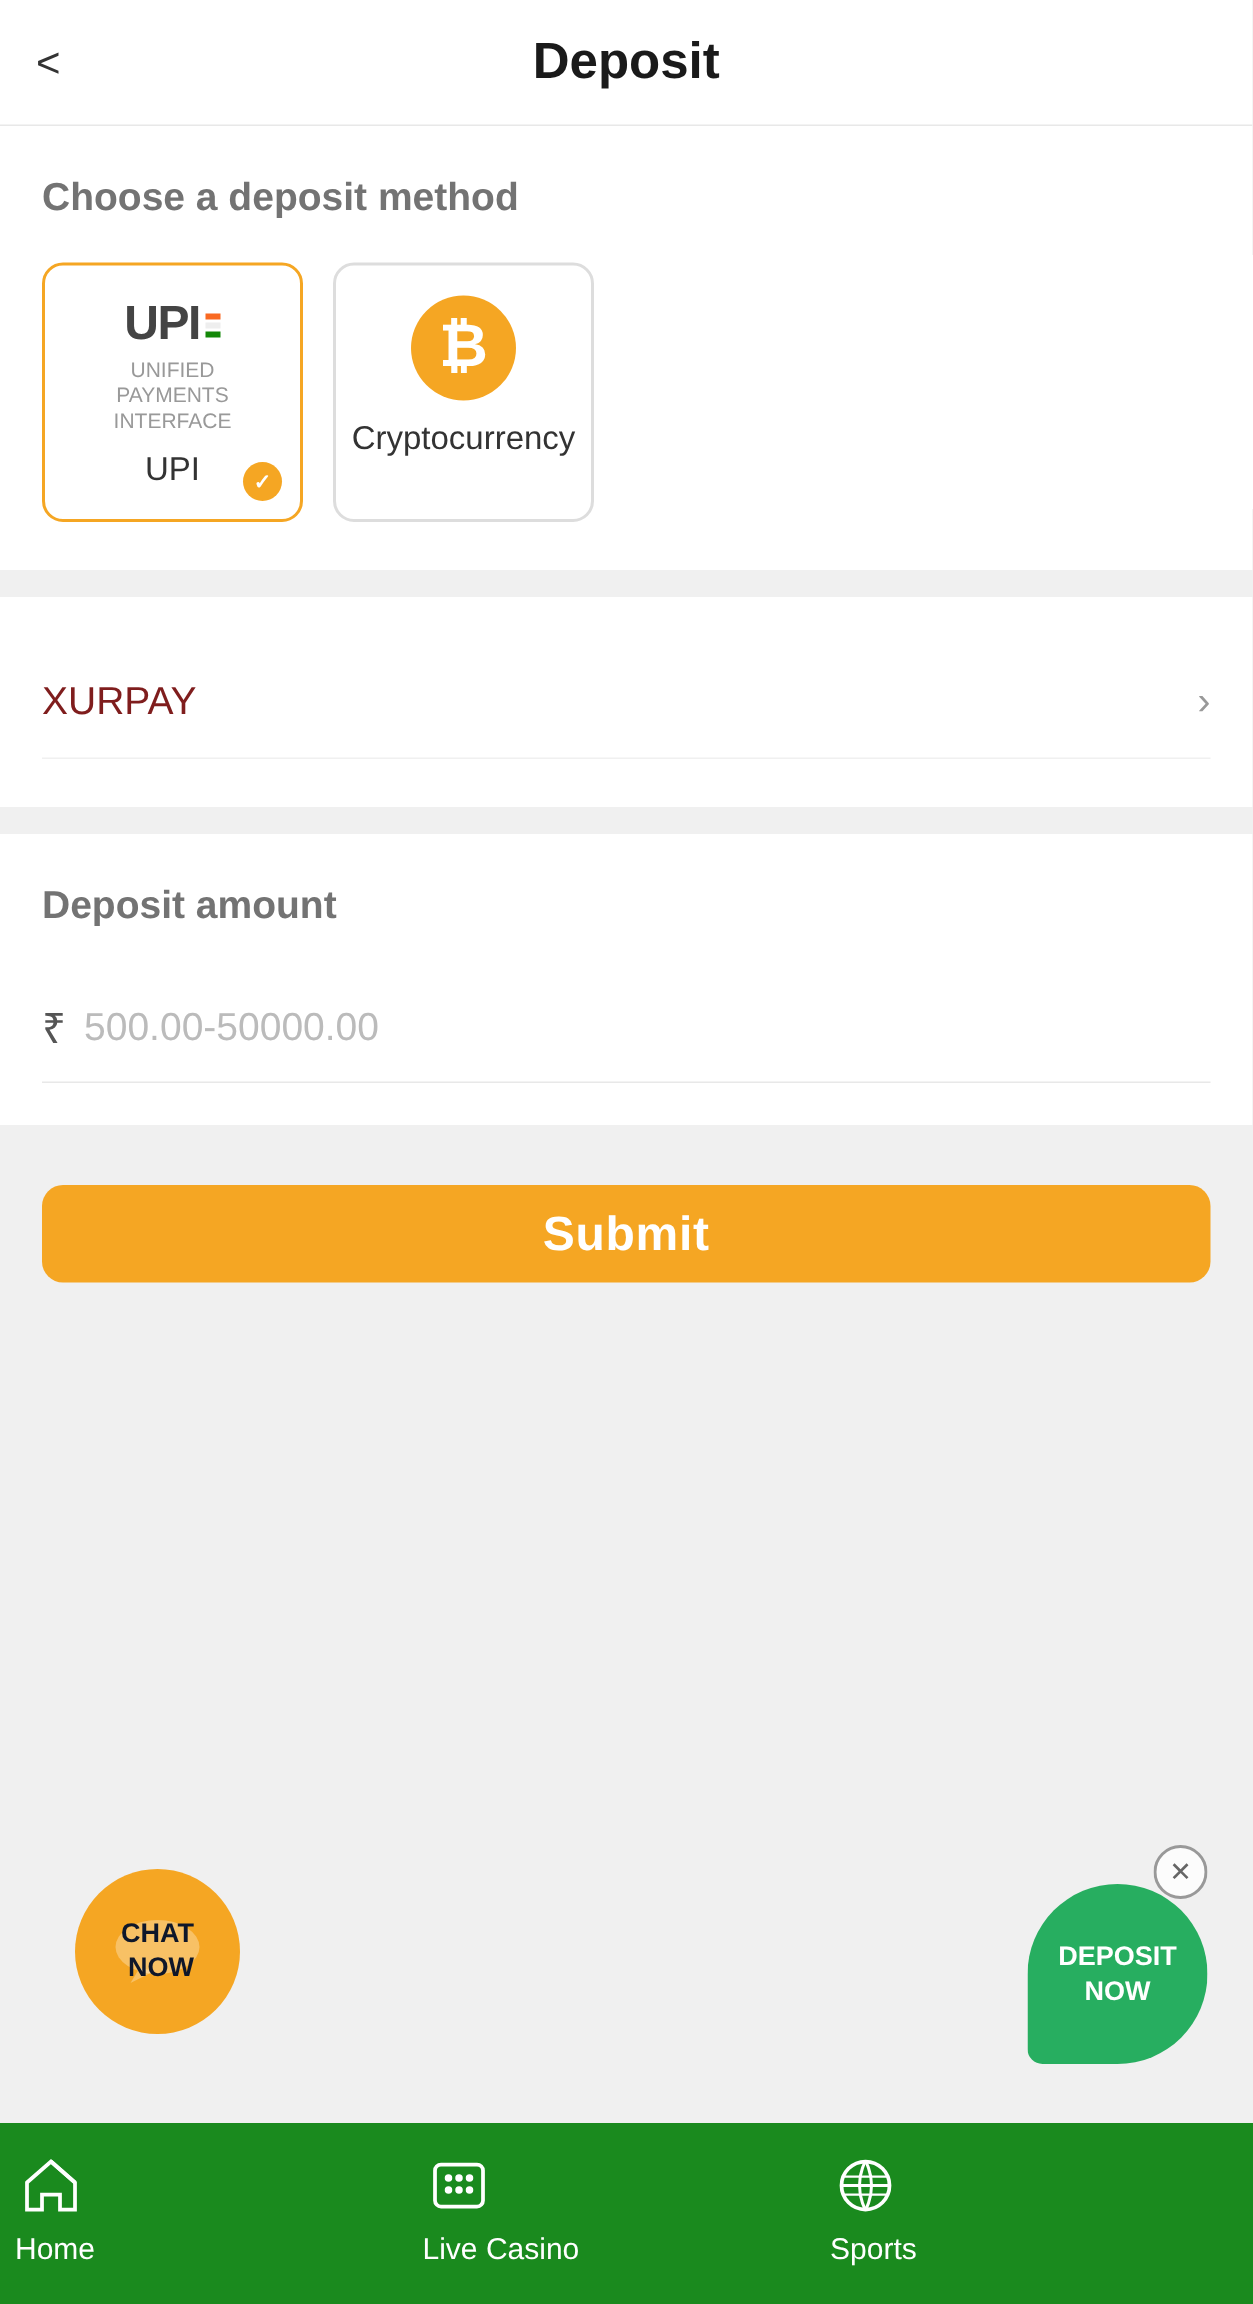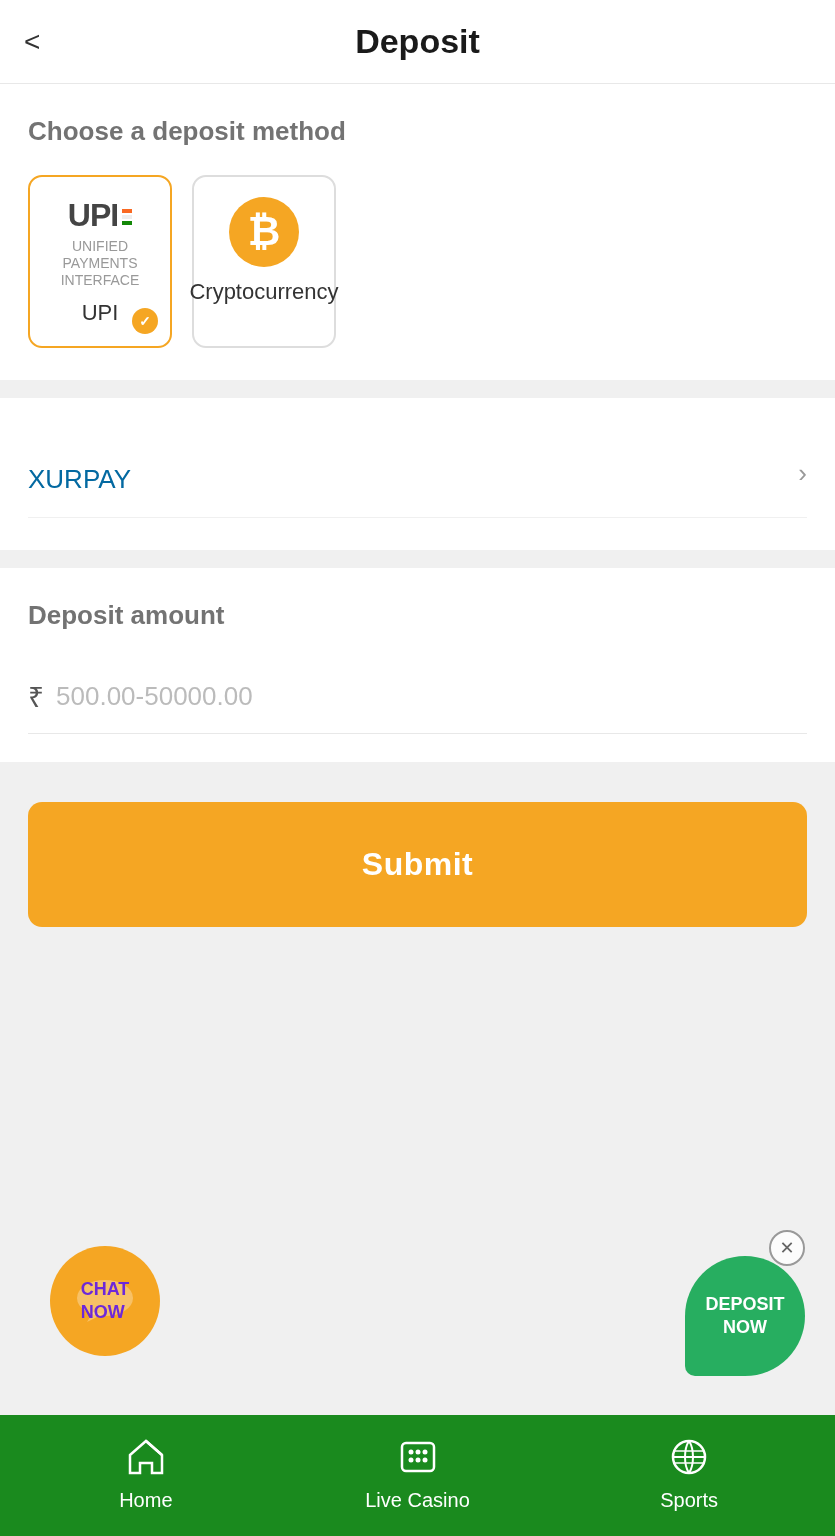--- a/index.html
+++ b/index.html
@@ -54,21 +54,21 @@
     .payment-methods {
       display: flex;
       gap: 20px;
     }
     .payment-card {
       border: 2px solid #ddd;
       border-radius: 14px;
       padding: 20px 24px;
       text-align: center;
       cursor: pointer;
-      width: 144px;
+      width: 174px;
       display: flex;
       flex-direction: column;
       align-items: center;
       gap: 12px;
       position: relative;
       background: #fff;
     }
     .payment-card.selected {
       border-color: #f5a623;
       border-width: 2.5px;
@@ -125,23 +125,22 @@
     .third-party-item {
       display: flex;
       align-items: center;
       justify-content: space-between;
       padding: 22px 0;
       border-bottom: 1px solid #f0f0f0;
       cursor: pointer;
     }
     .third-party-name {
       font-size: 26px;
-      color: #0369a1;
+      color: #7f1d1d;
       font-weight: 500;
-      margin-top: 12px;
     }
     .chevron-right {
       font-size: 26px;
       color: #999;
     }
 
     
     .deposit-section {
       background: #fff;
       padding: 32px 28px 28px;
@@ -177,21 +176,21 @@
       padding: 28px 28px 40px;
     }
     .submit-btn {
       width: 100%;
       background: #f5a623;
       color: #fff;
       border: none;
       border-radius: 14px;
       font-size: 32px;
       font-weight: 600;
-      padding: 44px;
+      padding: 14px;
       cursor: pointer;
       letter-spacing: 0.5px;
     }
 
     
     .chat-bubble {
       position: fixed;
       bottom: 180px;
       left: 50px;
       width: 110px;
@@ -199,25 +198,25 @@
       background: #f5a623;
       border-radius: 50%;
       display: flex;
       flex-direction: column;
       align-items: center;
       justify-content: center;
       cursor: pointer;
       z-index: 100;
     }
     .chat-bubble-text {
-      color: #6d28d9;
+      color: #0f172a;
       font-weight: 800;
       font-size: 18px;
       line-height: 1.3;
-      text-align: left;
+      text-align: right;
     }
 
     
     .deposit-bubble {
       position: fixed;
       bottom: 160px;
       right: 30px;
       width: 120px;
       height: 120px;
       background: #27ae60;
@@ -267,21 +266,21 @@
       background: #1a8a1e;
       display: flex;
       align-items: center;
       justify-content: space-around;
       padding: 18px 10px 24px;
       z-index: 200;
     }
     .nav-item {
       display: flex;
       flex-direction: column;
-      align-items: center;
+      align-items: flex-start;
       gap: 8px;
       cursor: pointer;
       flex: 1;
     }
     .nav-icon {
       width: 48px;
       height: 48px;
       display: flex;
       align-items: center;
       justify-content: center;

